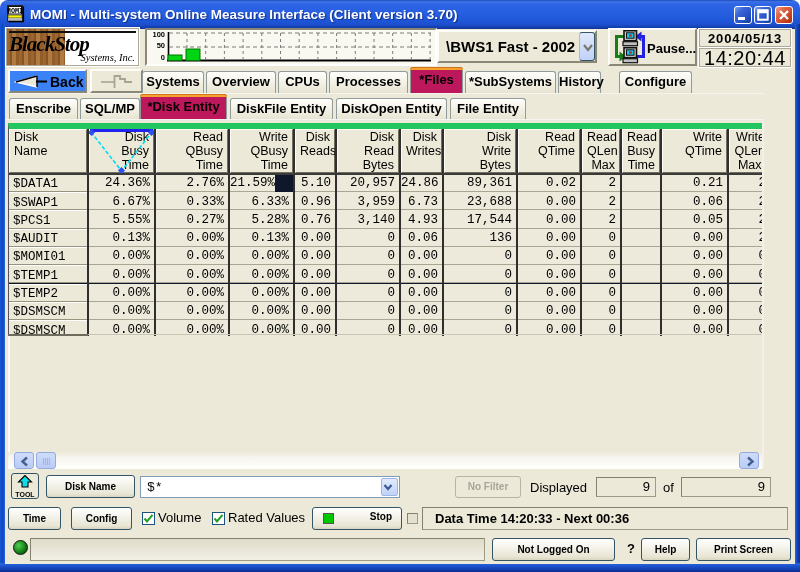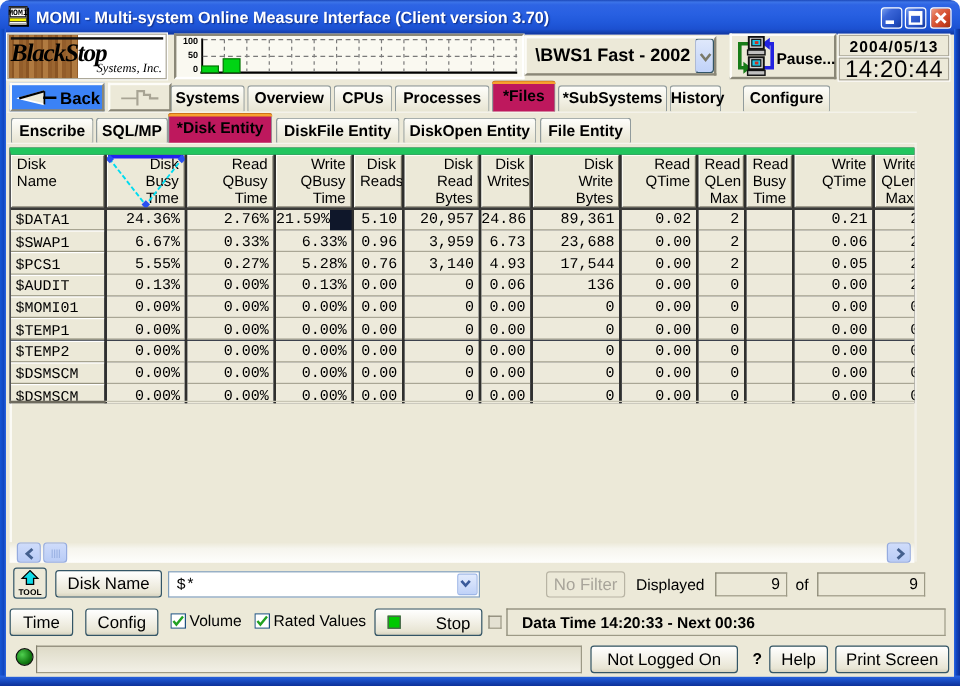--- a/index.html
+++ b/index.html
@@ -94,21 +94,21 @@
 #gridbottom2 { position:absolute; left:8px; top:334px; width:80px; height:2px; background:#6e6b5e; }
 
 #hsb { position:absolute; left:8px; top:452px; width:754px; height:17px;
   background:linear-gradient(180deg,#ece9d8 0%,#f6f5ee 30%,#fefefc 100%); }
 .sbtn { position:absolute; top:0px; width:20px; height:17px; border-radius:3px;
   background:linear-gradient(180deg,#cfdcfb,#b9ccf6); border:1px solid #95abdf; }
 .sbtn svg { position:absolute; left:5px; top:3px; }
 
 .btn { position:absolute; background:linear-gradient(180deg,#ffffff,#f2f0e6 50%,#e8e5d4 85%,#d8d4c0);
   border:1px solid #356; border-radius:3px; text-align:center;
-  font-size:14px; font-weight:normal; color:#000; }
+  font-size:10px; font-weight:bold; color:#000; }
 .lbl { position:absolute; font-size:13px; }
 .cb { position:absolute; width:13px; height:13px; }
 .sunk { position:absolute; background:#ece9d8; border:1px solid #9d9a86;
   border-top-color:#84816f; border-left-color:#84816f; font-size:13px; }
 #toolb { position:absolute; left:11px; top:473px; width:28px; height:26px; background:#ece9d8;
   border:1px solid #356; border-radius:3px; }
 #toolb .t { position:absolute; left:0; bottom:0px; width:100%; text-align:center; font-size:7px; font-weight:bold; }
 #combo2 { position:absolute; left:140px; top:476px; width:260px; height:22px; background:#fff;
   border:1px solid #7f9db9; }
 #combo2 .tx { position:absolute; left:6px; top:3px; font-family:"Liberation Mono",monospace; font-size:13px; }

